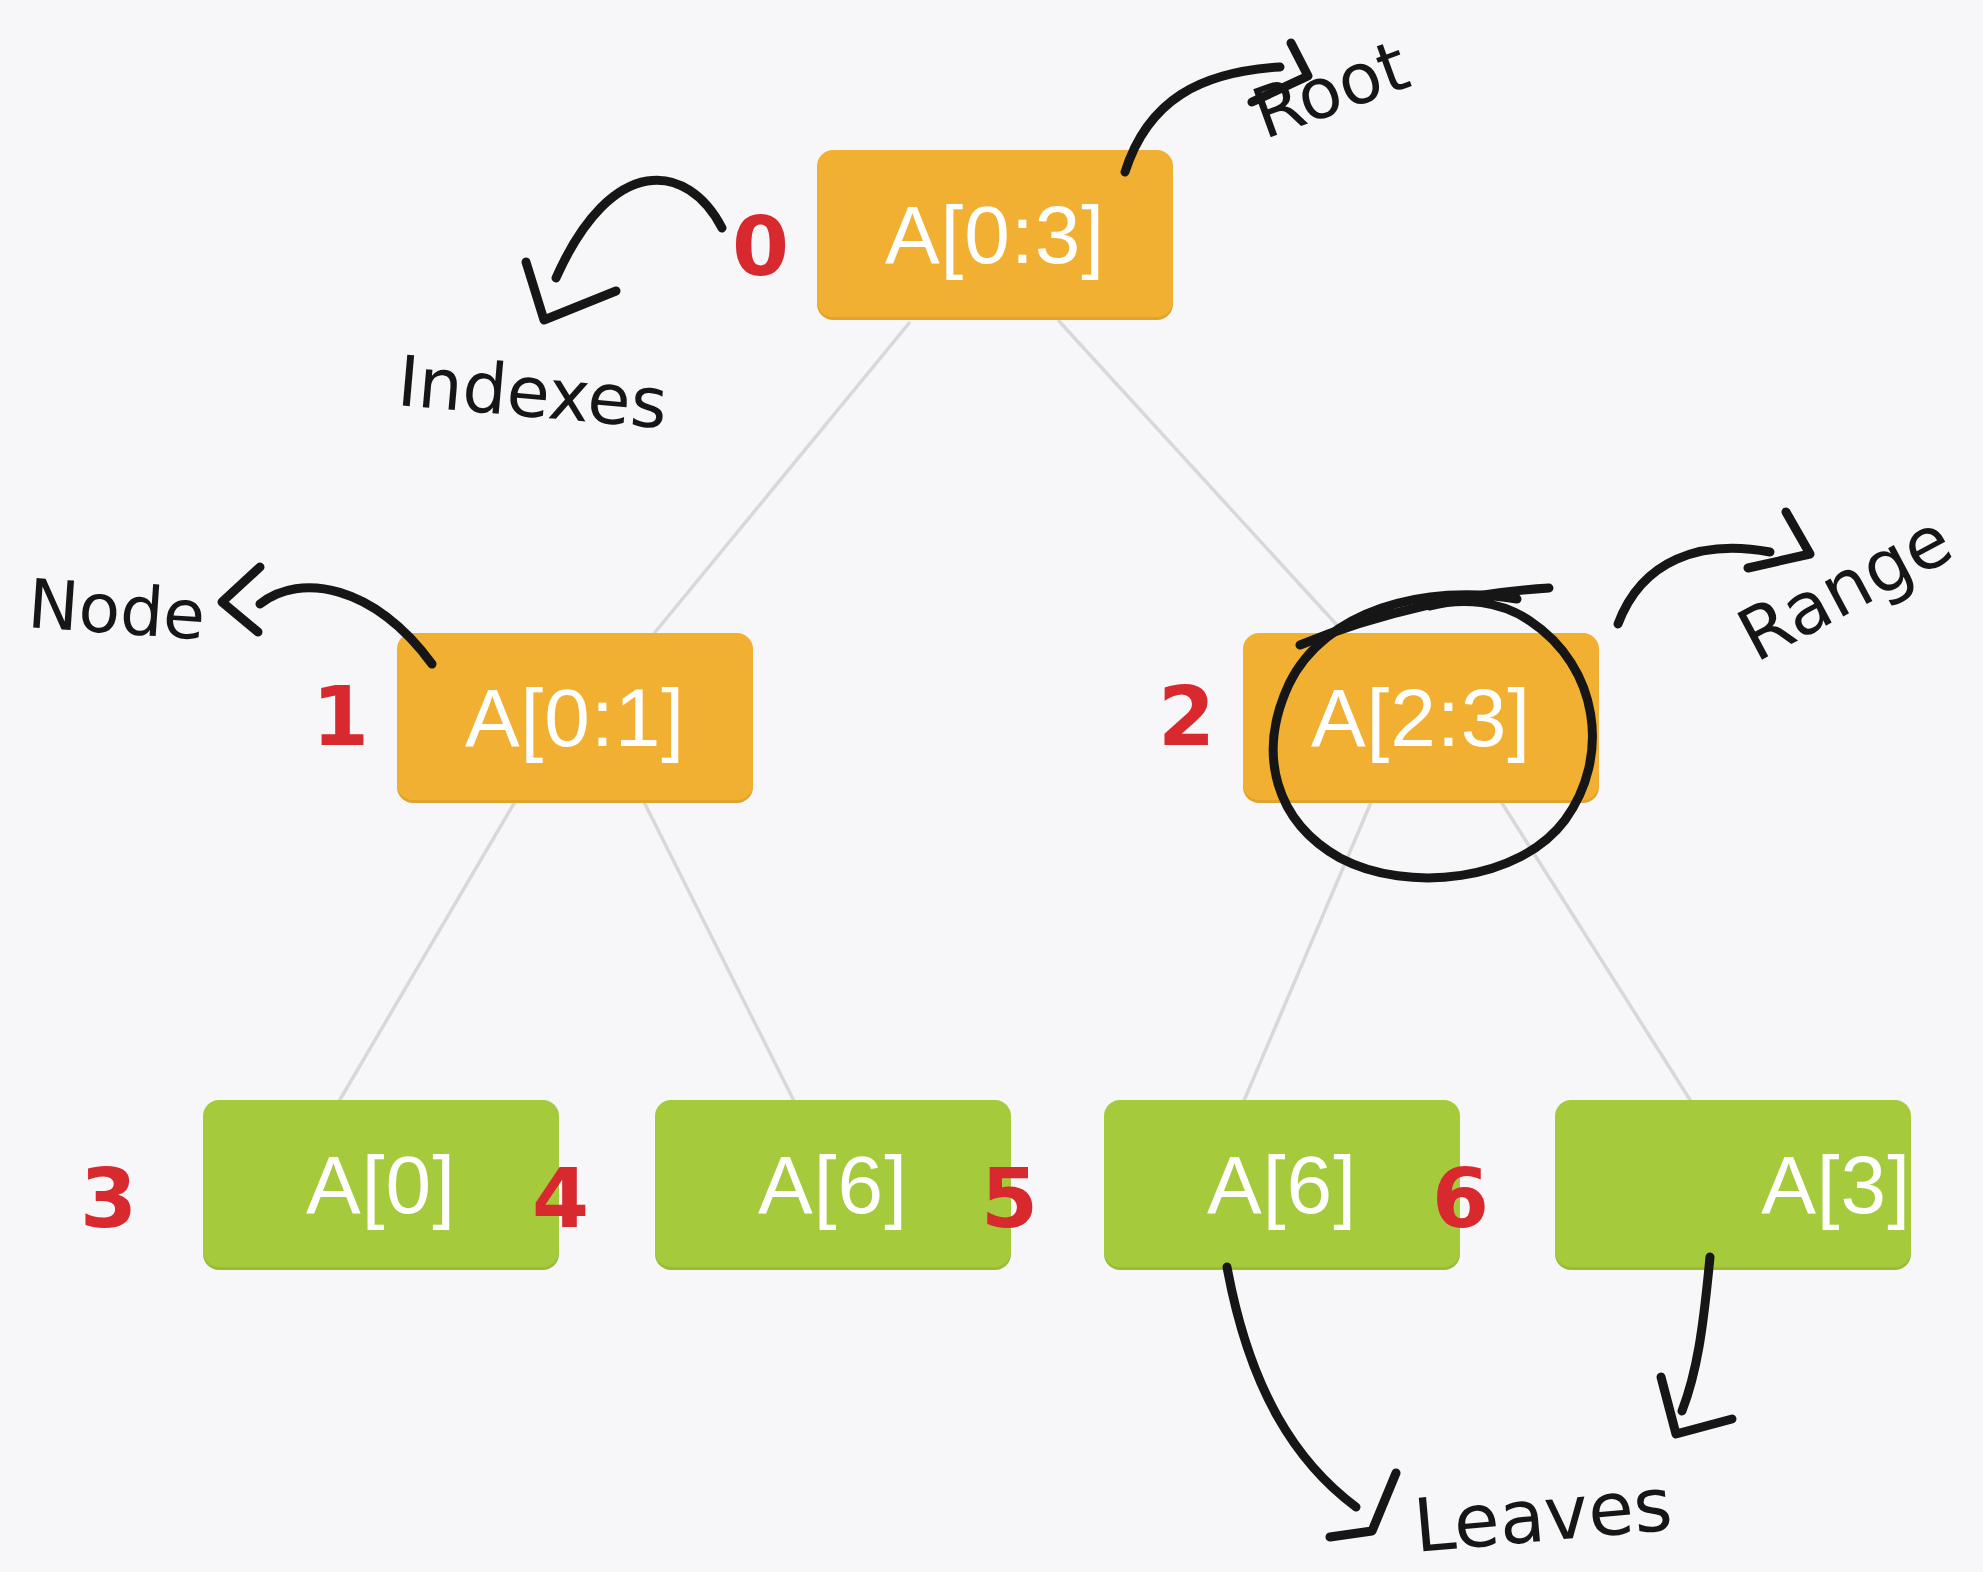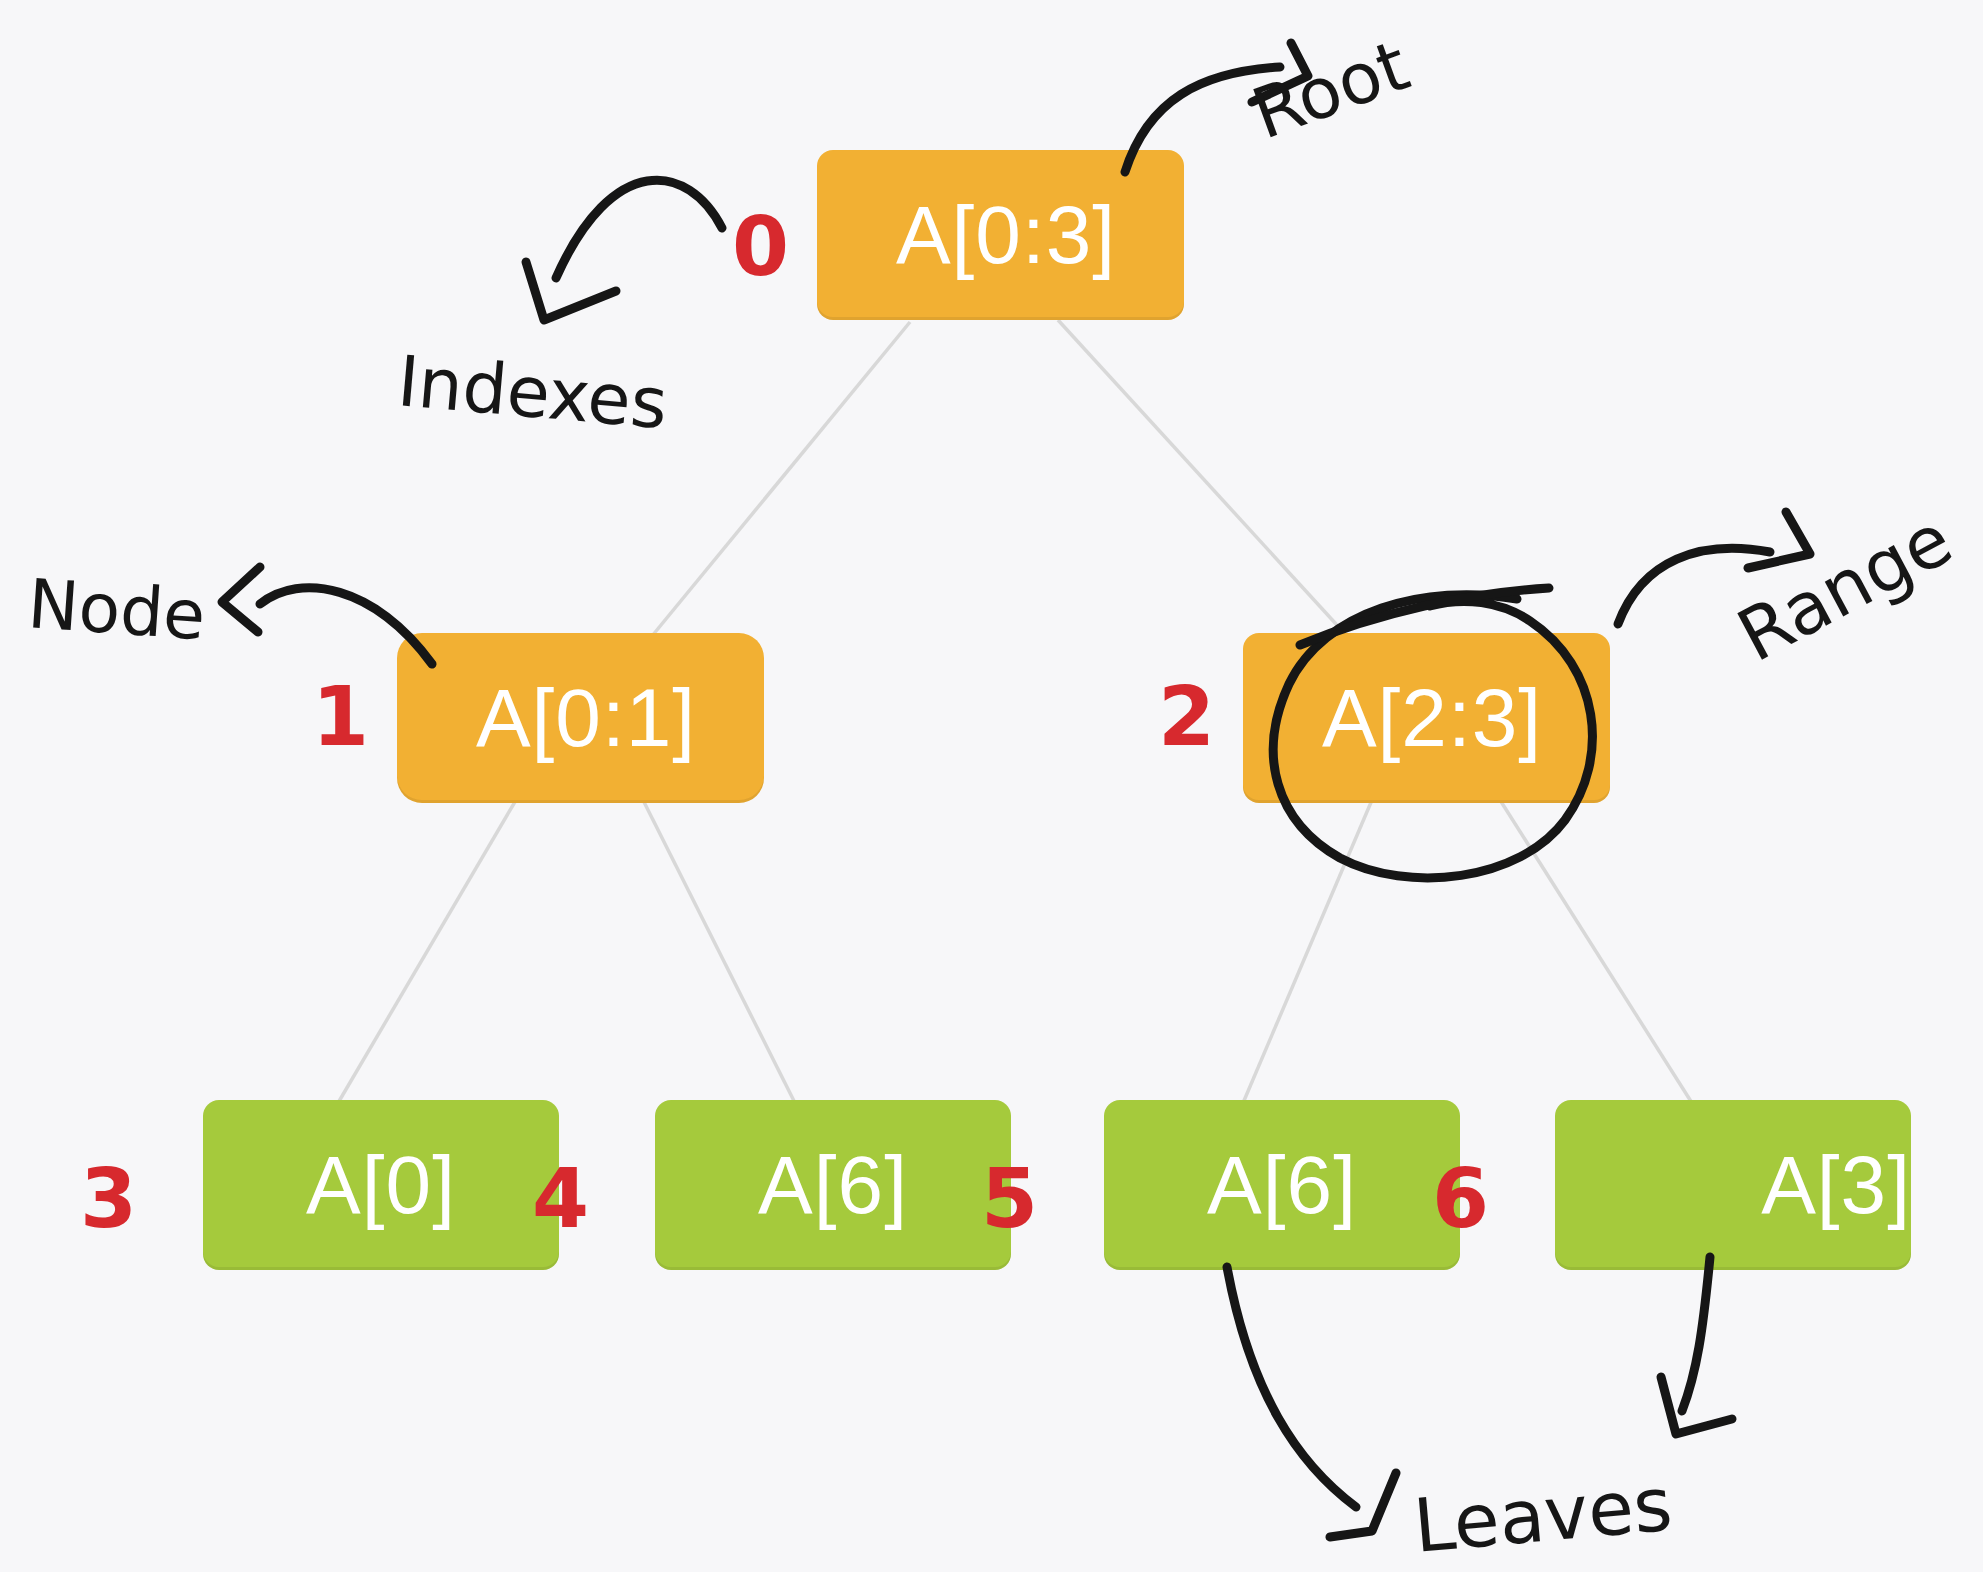--- a/index.html
+++ b/index.html
@@ -24,21 +24,21 @@
     position: absolute;
     z-index: 2;
     width: 356px;
     height: 170px;
     border-radius: 16px;
     display: flex;
     align-items: center;
     justify-content: center;
     box-shadow: inset 0 -3px 0 rgba(0,0,0,0.07);
   }
-  .node.internal { background: var(--node-internal, #F2B033); padding-left: 11px; }
+  .node.internal { background: var(--node-internal, #F2B033); }
   .node.leaf     { background: var(--node-leaf, #A5CA3C); margin-left: 38px; }
   .node-label {
     font-family: "Liberation Sans", sans-serif;
     font-size: 82px;
     color: var(--node-text, #FFFFFF);
     letter-spacing: 1px;
   }
 
   .idx {
     position: absolute;
@@ -66,21 +66,21 @@
   .ink path {
     fill: none;
     stroke: var(--ink, #161616);
     stroke-width: 9;
     stroke-linecap: round;
     stroke-linejoin: round;
   }
 
   
   .pos-root   { left: 817px;  top: 150px; }
-  .pos-node1  { left: 397px;  top: 633px; border-radius: 25px; }
+  .pos-node1  { left: 397px;  top: 633px; }
   .pos-node2  { left: 1243px; top: 633px; }
   .pos-leaf3  { left: 165px;  top: 1100px; }
   .pos-leaf4  { left: 617px;  top: 1100px; }
   .pos-leaf5  { left: 1066px; top: 1100px; }
   .pos-leaf6  { left: 1517px; top: 1100px; justify-content: flex-end; }
 
   
   .ipos-0 { left: 679px;  top: 206px; }
   .ipos-1 { left: 259px;  top: 676px; }
   .ipos-2 { left: 1105px; top: 676px; }

